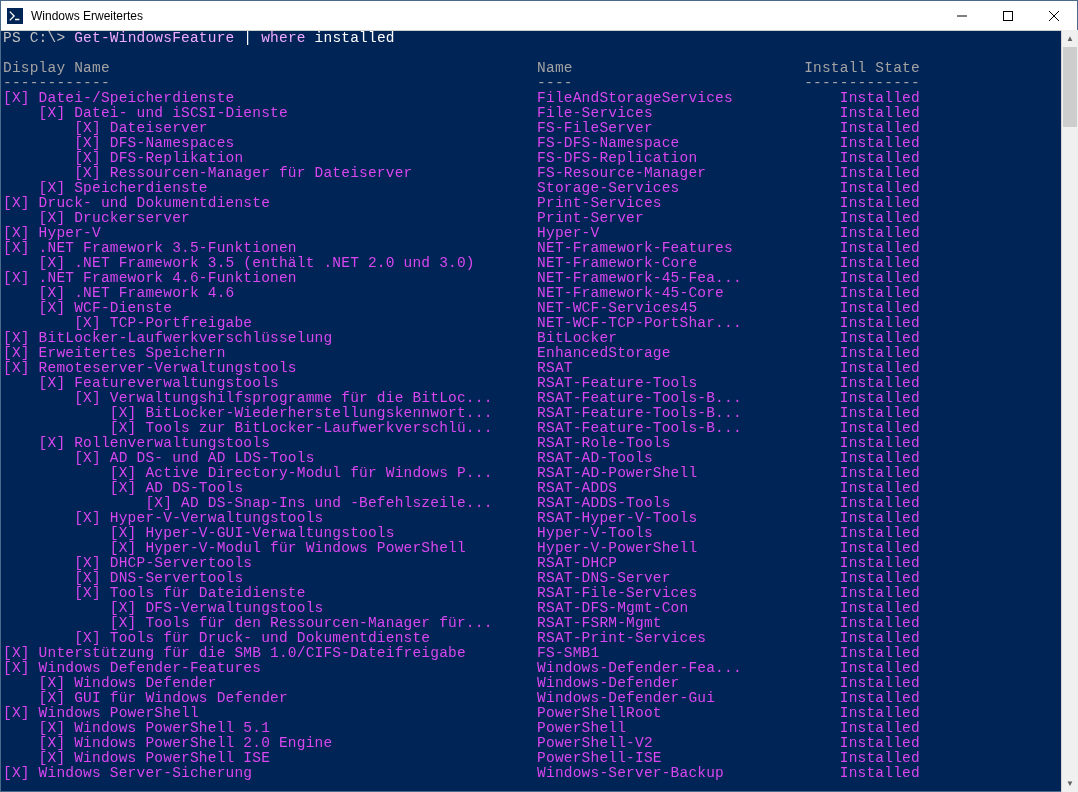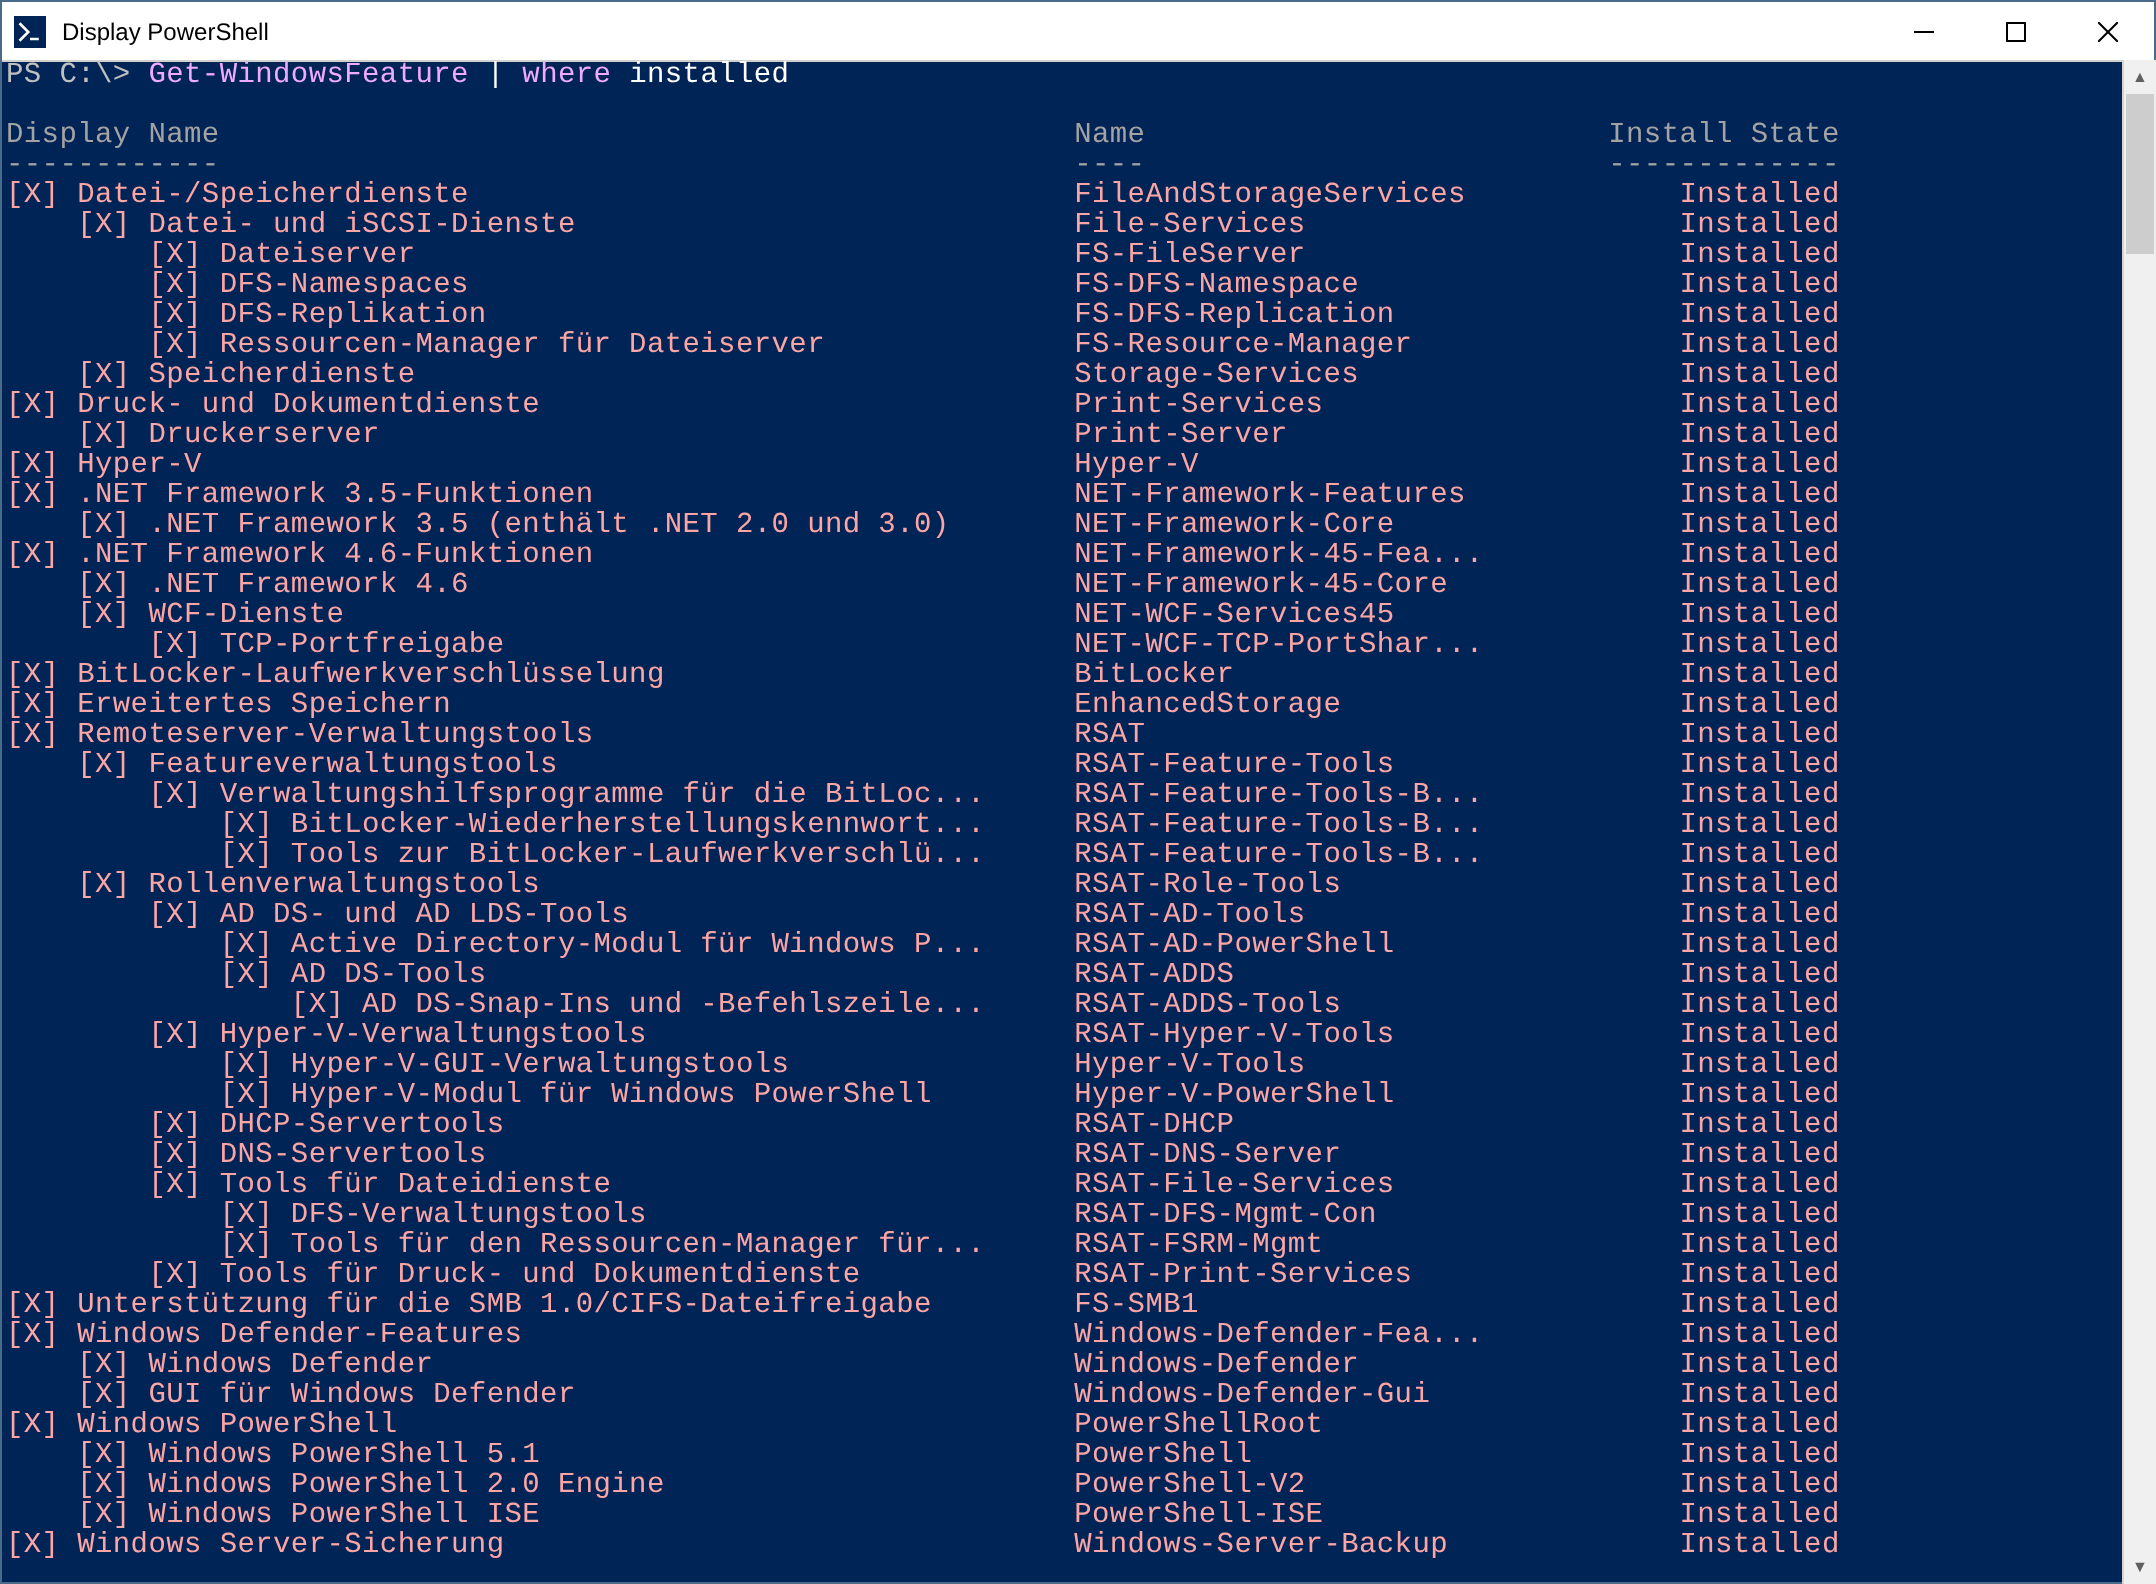--- a/index.html
+++ b/index.html
@@ -70,21 +70,21 @@
     position: relative;
     letter-spacing: 0.2px;
   }
   .prompt-line {
     color: #c0c0c0;
   }
   .prompt { color: #c0c0c0; }
   .cmd-yellow { color: #f0abfc; }
   .cmd-white { color: #ffffff; }
   .header-row { color: #a3a3a3; }
-  .row { color: #fca5a5; }
+  .row { color: #d946ef; }
   .scrollbar {
     position: absolute;
     right: 0;
     top: 30px;
     bottom: 0;
     width: 17px;
     background: #f0f0f0;
     border-left: 1px solid #d4d4d4;
   }
   .scroll-arrow {
@@ -108,21 +108,21 @@
 </head>
 <body>
 
 <div class="window">
   <div class="titlebar">
     <div class="ps-icon">
       <svg viewBox="0 0 16 16">
           <path d="M2 3 L7 8 L2 13 M8 12 L13 12" stroke="#fff" stroke-width="1.5" fill="none"></path>
         </svg>
     </div>
-    <div class="title-text">Display PowerShell</div>
+    <div class="title-text">Windows Erweitertes</div>
     <div class="window-controls">
       <div class="win-btn">
         <svg width="10" height="10">
             <line x1="0" y1="5" x2="10" y2="5" stroke="#000" stroke-width="1"></line>
           </svg>
       </div>
       <div class="win-btn">
         <svg width="10" height="10">
             <rect x="0.5" y="0.5" width="9" height="9" stroke="#000" stroke-width="1" fill="none"></rect>
           </svg>

